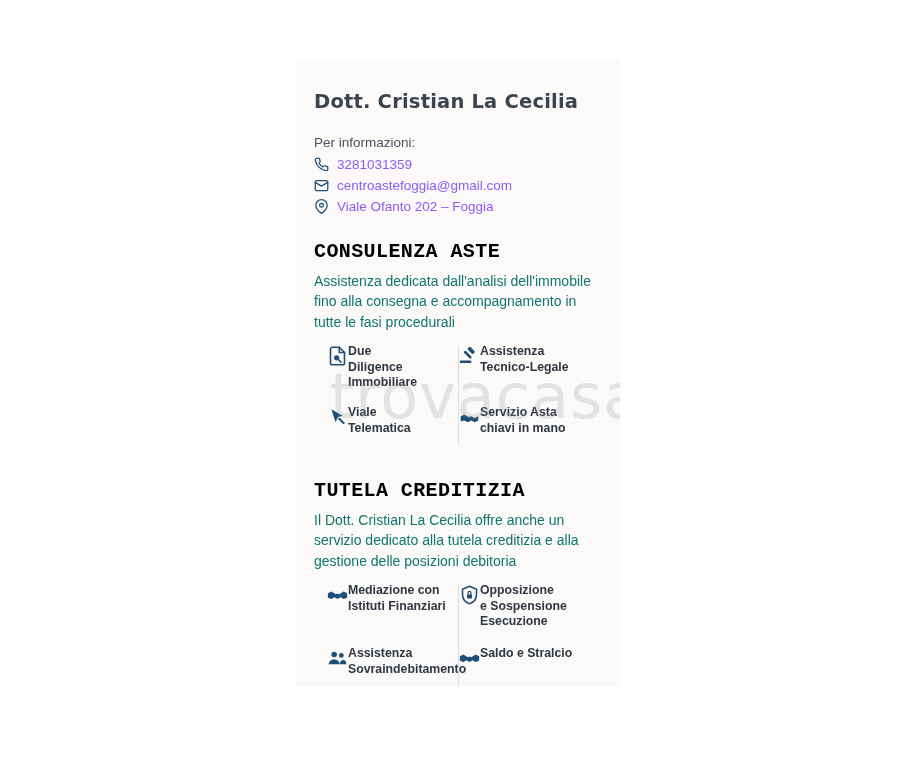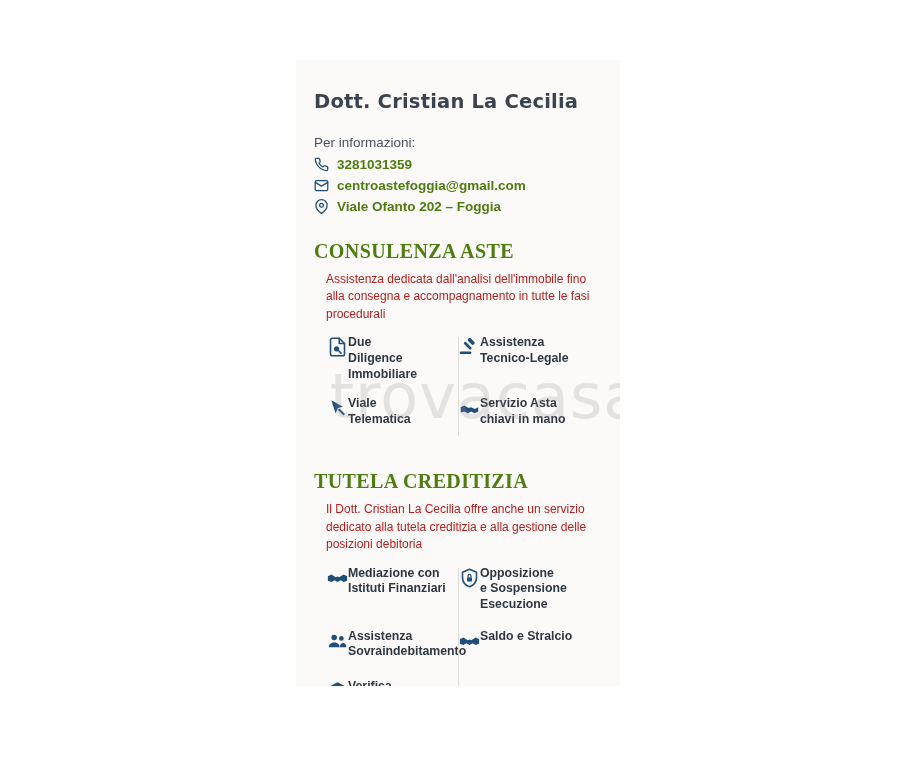--- a/index.html
+++ b/index.html
@@ -61,47 +61,45 @@
     font-size: 13.5px;
     color: #4a5260;
     margin-bottom: 7px;
   }
   .contact-row {
     display: flex;
     align-items: flex-start;
     gap: 8px;
     margin-bottom: 6px;
     font-size: 13.5px;
-    color: #4d7c0f;
-    font-weight: bold;
+    color: #8b5cf6;
   }
   .contact-row .ico {
     width: 15px;
     height: 15px;
     flex: 0 0 15px;
     display: flex;
     align-items: center;
     justify-content: center;
     color: #1f4e79;
   }
   .contact-row .ico svg { display: block; }
   .section-title {
     font-size: 20px;
     font-weight: bold;
-    color: #4d7c0f;
+    color: #000000;
     letter-spacing: 0.4px;
     margin: 26px 0 8px 0;
-    font-family: Liberation Serif, serif;
+    font-family: Liberation Mono, monospace;
   }
   .section-desc {
-    font-size: 12px;
+    font-size: 14px;
     line-height: 1.45;
-    color: #b91c1c;
+    color: #0f766e;
     margin-bottom: 12px;
-    margin-left: 12px;
   }
   .grid {
     display: flex;
     flex-wrap: wrap;
     position: relative;
   }
   .grid-2 .feat {
     width: 50%;
     box-sizing: border-box;
   }

